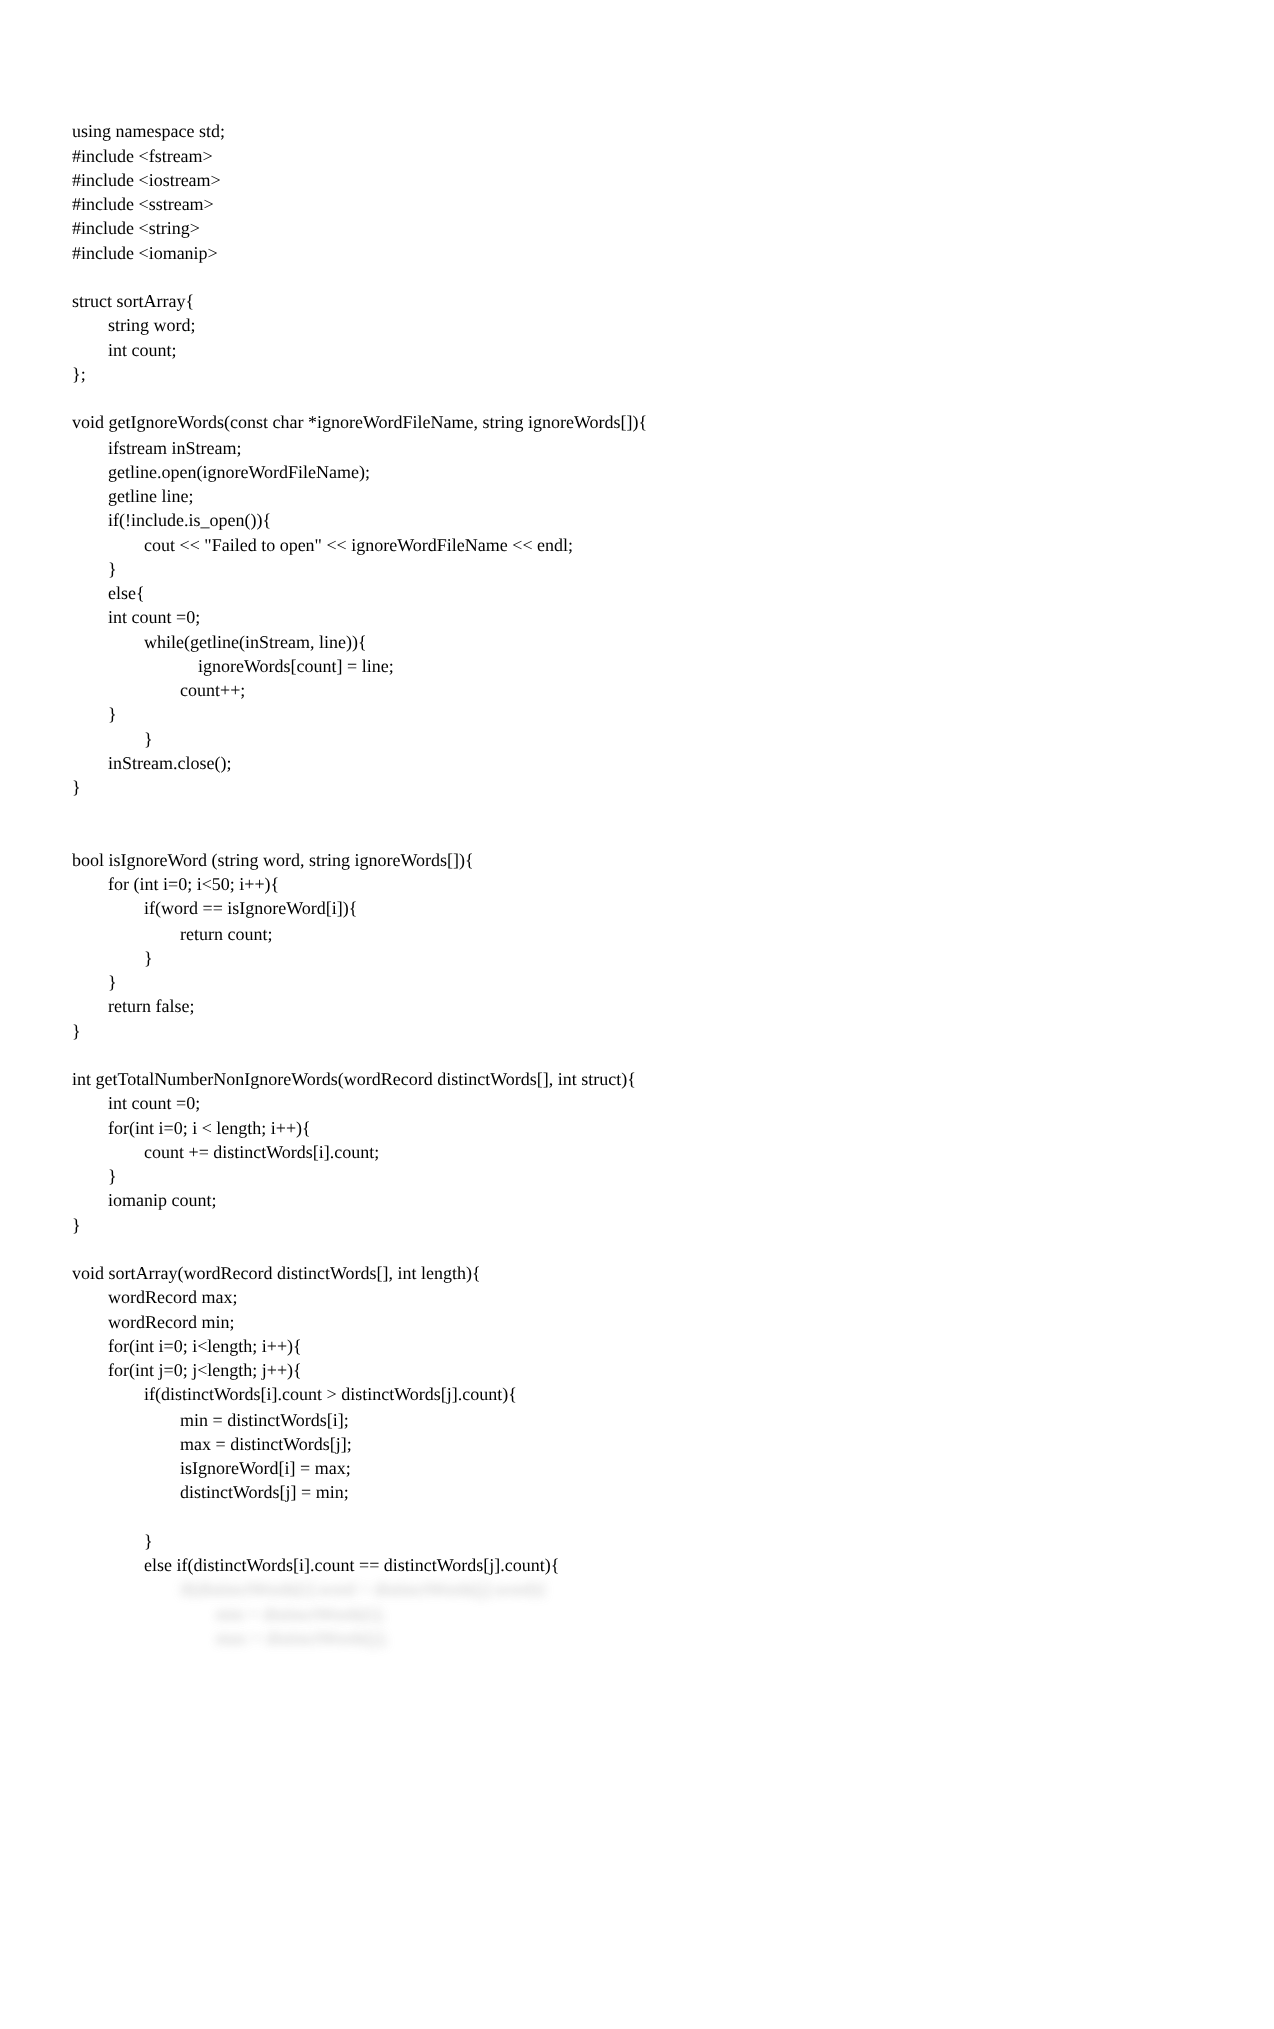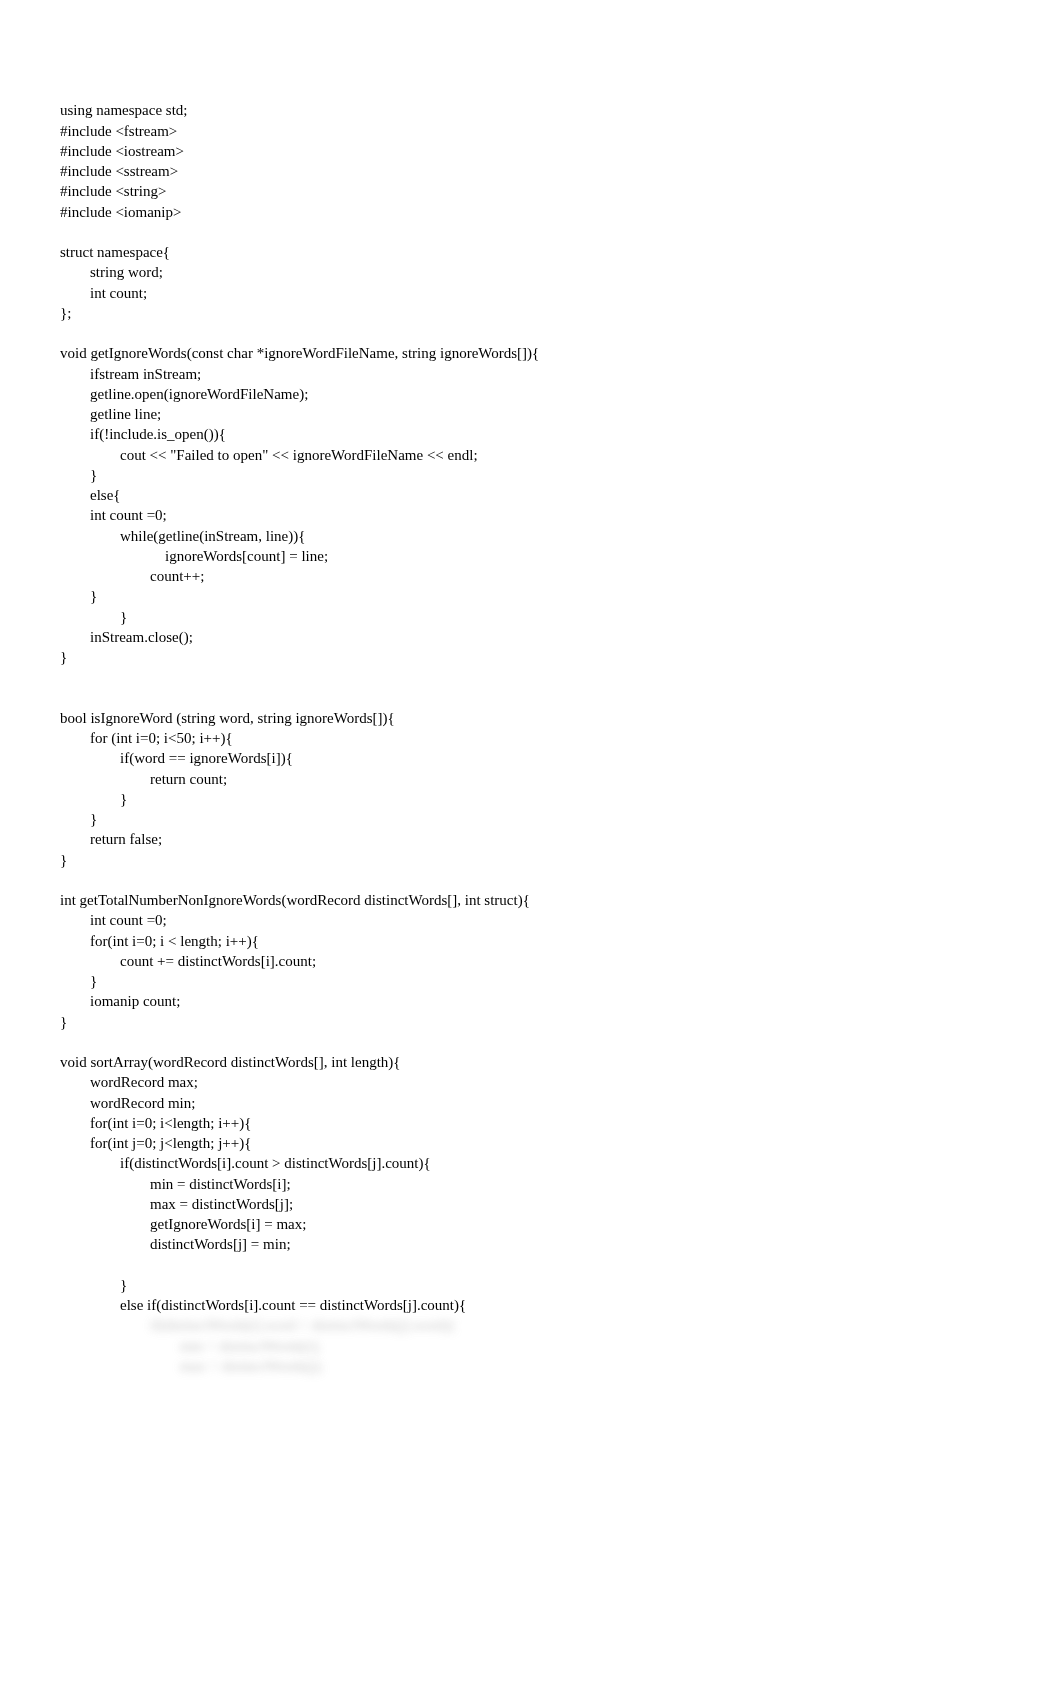--- a/index.html
+++ b/index.html
@@ -30,21 +30,21 @@
 <body>
 
 <div class="code-block">
 <span>using namespace std;</span>
 <span>#include &lt;fstream&gt;</span>
 <span>#include &lt;iostream&gt;</span>
 <span>#include &lt;sstream&gt;</span>
 <span>#include &lt;string&gt;</span>
 <span>#include &lt;iomanip&gt;</span>
 <span></span>
-<span>struct namespace{</span>
+<span>struct sortArray{</span>
 <span>        string word;</span>
 <span>        int count;</span>
 <span>};</span>
 <span></span>
 <span>void getIgnoreWords(const char *ignoreWordFileName, string ignoreWords[]){</span>
 <span>        ifstream inStream;</span>
 <span>        getline.open(ignoreWordFileName);</span>
 <span>        getline line;</span>
 <span>        if(!include.is_open()){</span>
 <span>                cout &lt;&lt; "Failed to open" &lt;&lt; ignoreWordFileName &lt;&lt; endl;</span>
@@ -55,21 +55,21 @@
 <span>                            ignoreWords[count] = line;</span>
 <span>                        count++;</span>
 <span>        }</span>
 <span>                }</span>
 <span>        inStream.close();</span>
 <span>}</span>
 <span></span>
 <span></span>
 <span>bool isIgnoreWord (string word, string ignoreWords[]){</span>
 <span>        for (int i=0; i&lt;50; i++){</span>
-<span>                if(word == ignoreWords[i]){</span>
+<span>                if(word == isIgnoreWord[i]){</span>
 <span>                        return count;</span>
 <span>                }</span>
 <span>        }</span>
 <span>        return false;</span>
 <span>}</span>
 <span></span>
 <span>int getTotalNumberNonIgnoreWords(wordRecord distinctWords[], int struct){</span>
 <span>        int count =0;</span>
 <span>        for(int i=0; i &lt; length; i++){</span>
 <span>                count += distinctWords[i].count;</span>
@@ -78,21 +78,21 @@
 <span>}</span>
 <span></span>
 <span>void sortArray(wordRecord distinctWords[], int length){</span>
 <span>        wordRecord max;</span>
 <span>        wordRecord min;</span>
 <span>        for(int i=0; i&lt;length; i++){</span>
 <span>        for(int j=0; j&lt;length; j++){</span>
 <span>                if(distinctWords[i].count &gt; distinctWords[j].count){</span>
 <span>                        min = distinctWords[i];</span>
 <span>                        max = distinctWords[j];</span>
-<span>                        getIgnoreWords[i] = max;</span>
+<span>                        isIgnoreWord[i] = max;</span>
 <span>                        distinctWords[j] = min;</span>
 <span></span>
 <span>                }</span>
 <span>                else if(distinctWords[i].count == distinctWords[j].count){</span>
 <span class="blurred-region">                        if(distinctWords[i].word &gt; distinctWords[j].word){</span>
 <span class="blurred-region">                                min = distinctWords[i];</span>
 <span class="blurred-region">                                max = distinctWords[j];</span>
 </div>
 
 </body></html>

